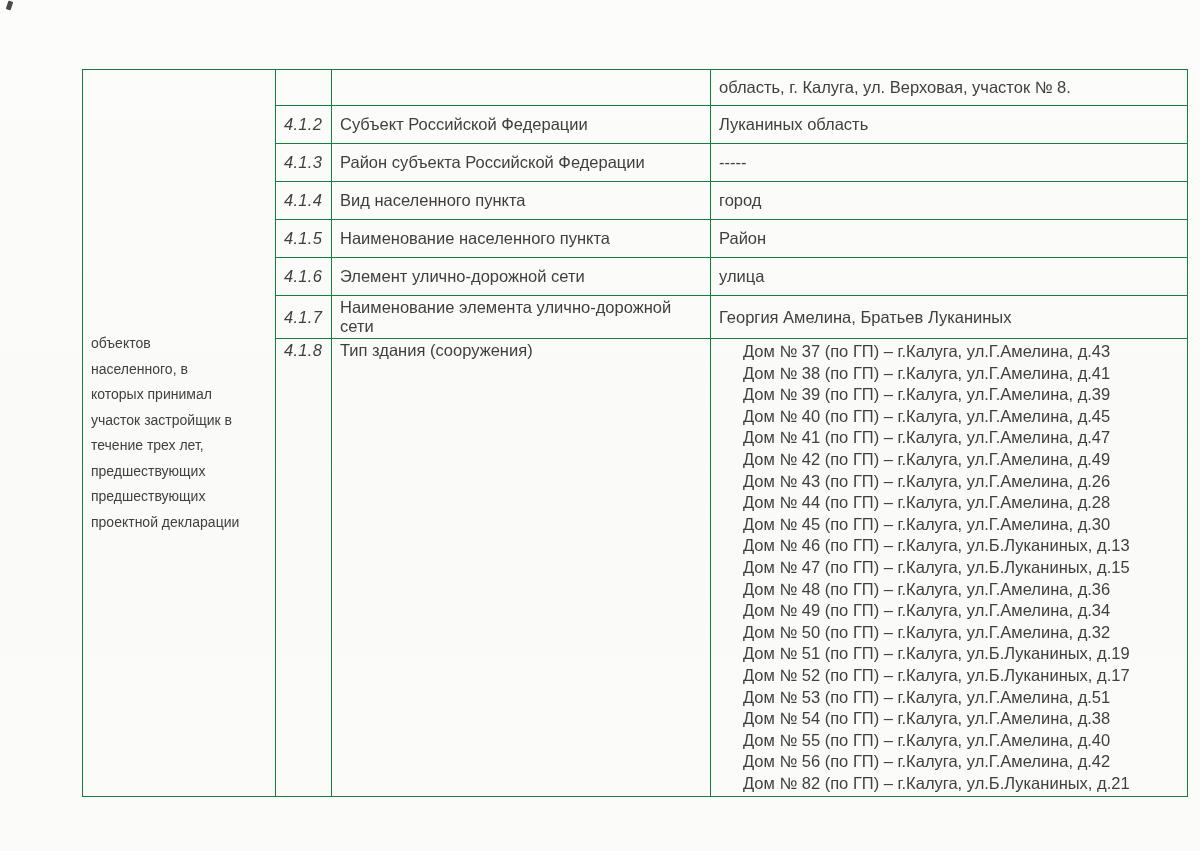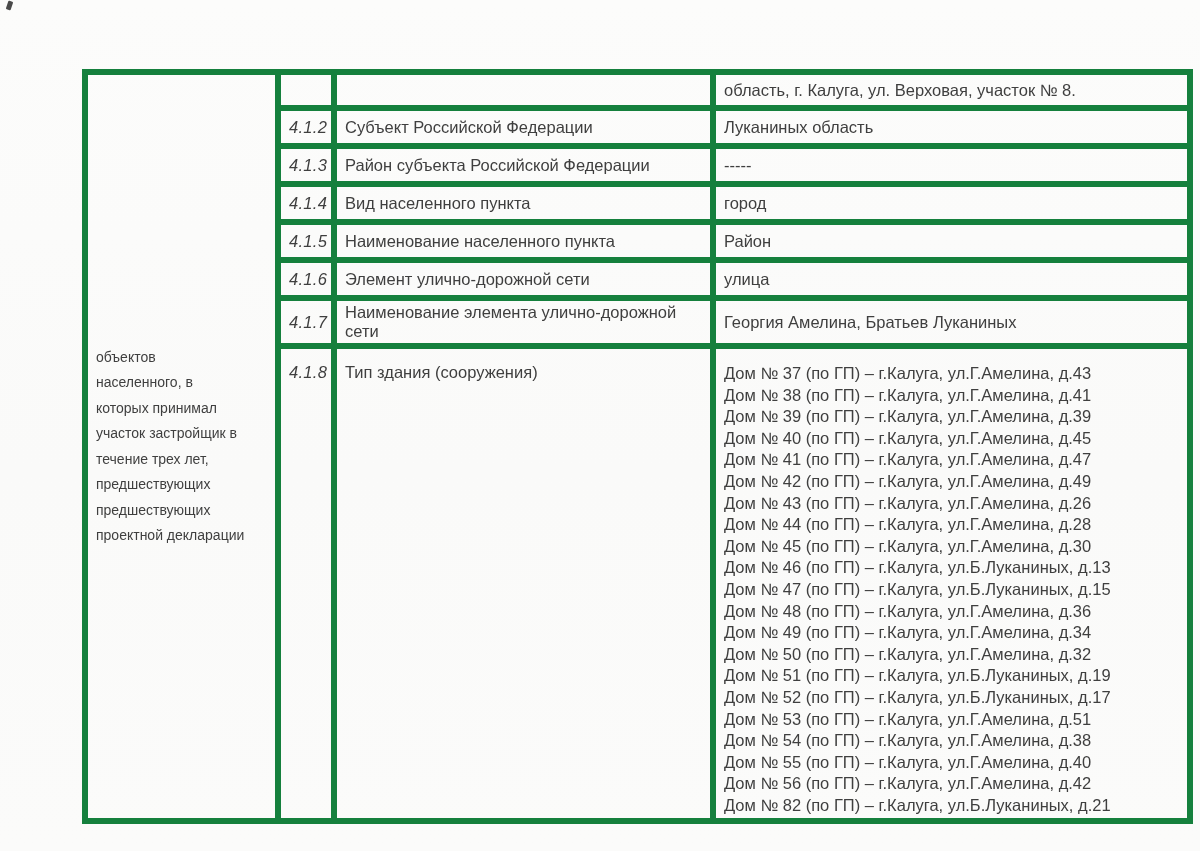--- a/index.html
+++ b/index.html
@@ -35,49 +35,50 @@
     position: absolute;
     left: 82px;
     top: 69px;
     width: 1105px;
     height: 726px;
     border-collapse: collapse;
     table-layout: fixed;
     font-size: 16.5px;
   }
   table.decl td {
-    border: 6px solid #15803d;
+    border: 1px solid #15803d;
     padding: 2px 6px 2px 8px;
     vertical-align: middle;
     overflow: hidden;
   }
   td.left-note {
     vertical-align: top;
     padding: 6px 6px 4px 9px;
     font-size: 14px;
     line-height: 25.5px;
   }
   td.num-cell {
     padding-left: 9px;
     letter-spacing: 0.3px;
     font-style: italic;
   }
   td.value-cell {
     padding-left: 7px;
   }
   tr.tall-row td {
     vertical-align: top;
-    padding-top: 14px;
+    padding-top: 2px;
   }
   .building-list {
     line-height: 21.6px;
     font-size: 16.5px;
   }
   .building-list div {
     white-space: nowrap;
+    margin-left: 24px;
   }
 </style>
 </head>
 <body>
 
 <div class="paper"></div>
 <div class="scan-speck"></div>
 
 <table class="decl">
   <colgroup>

